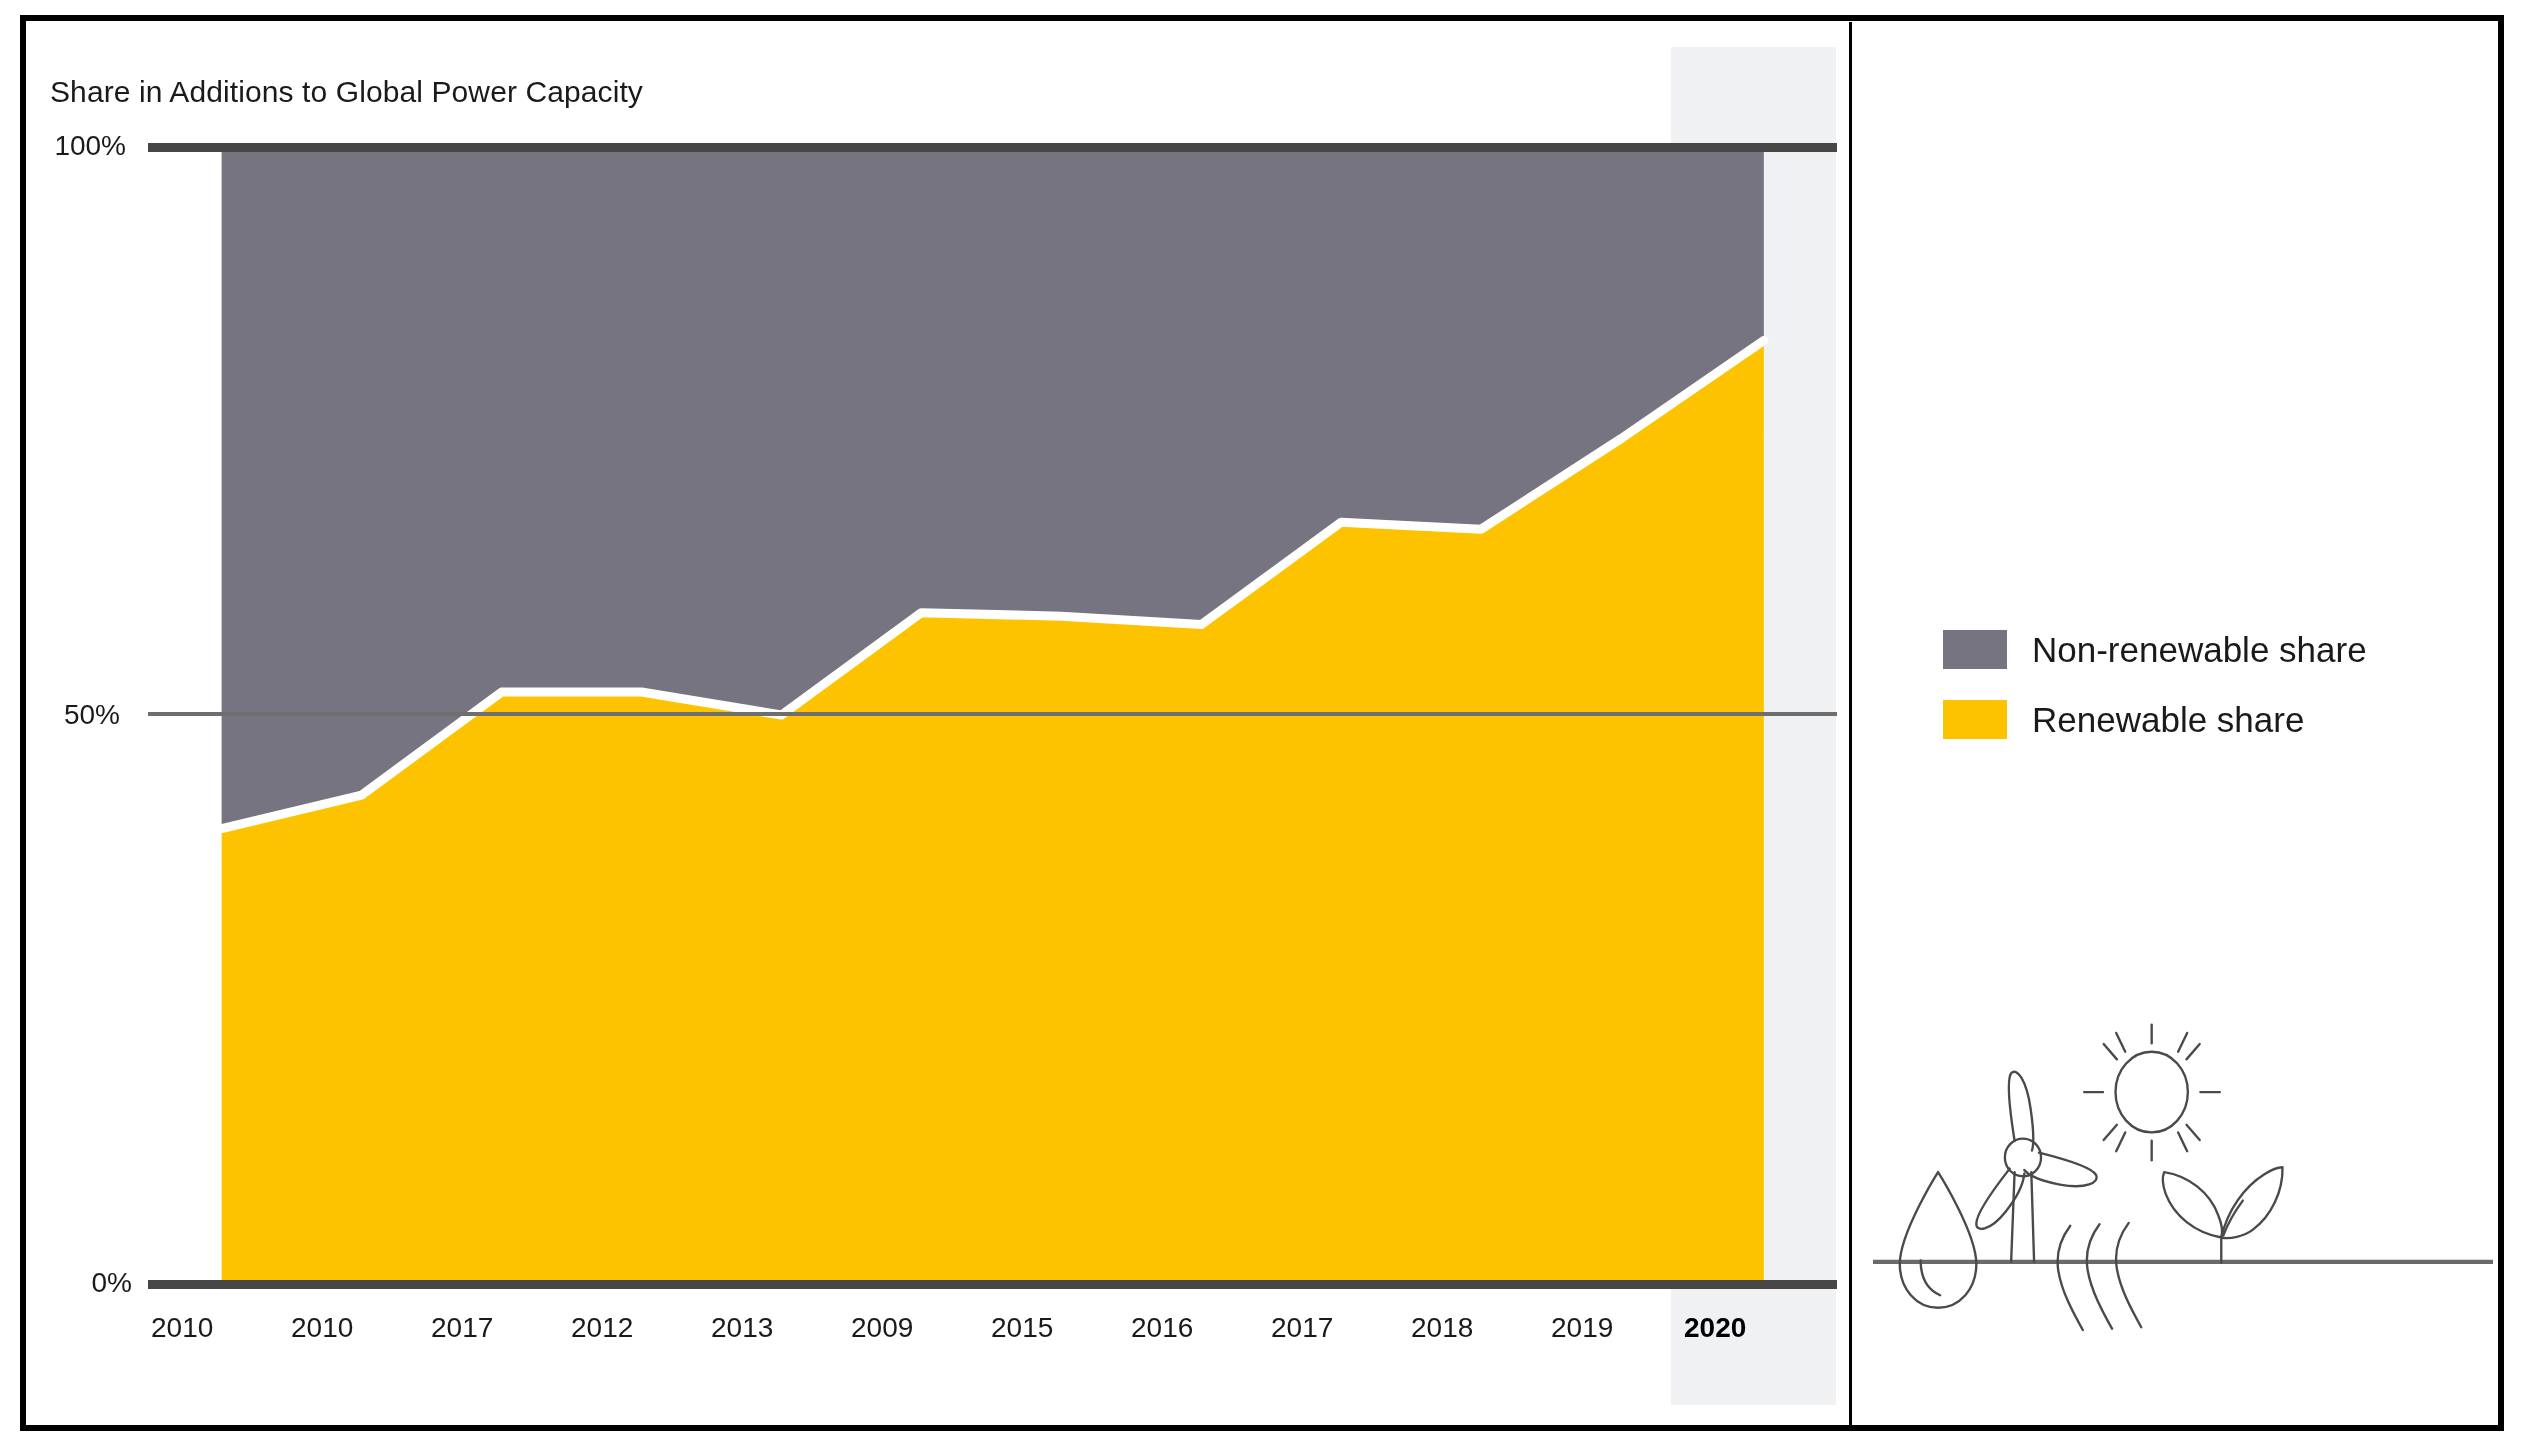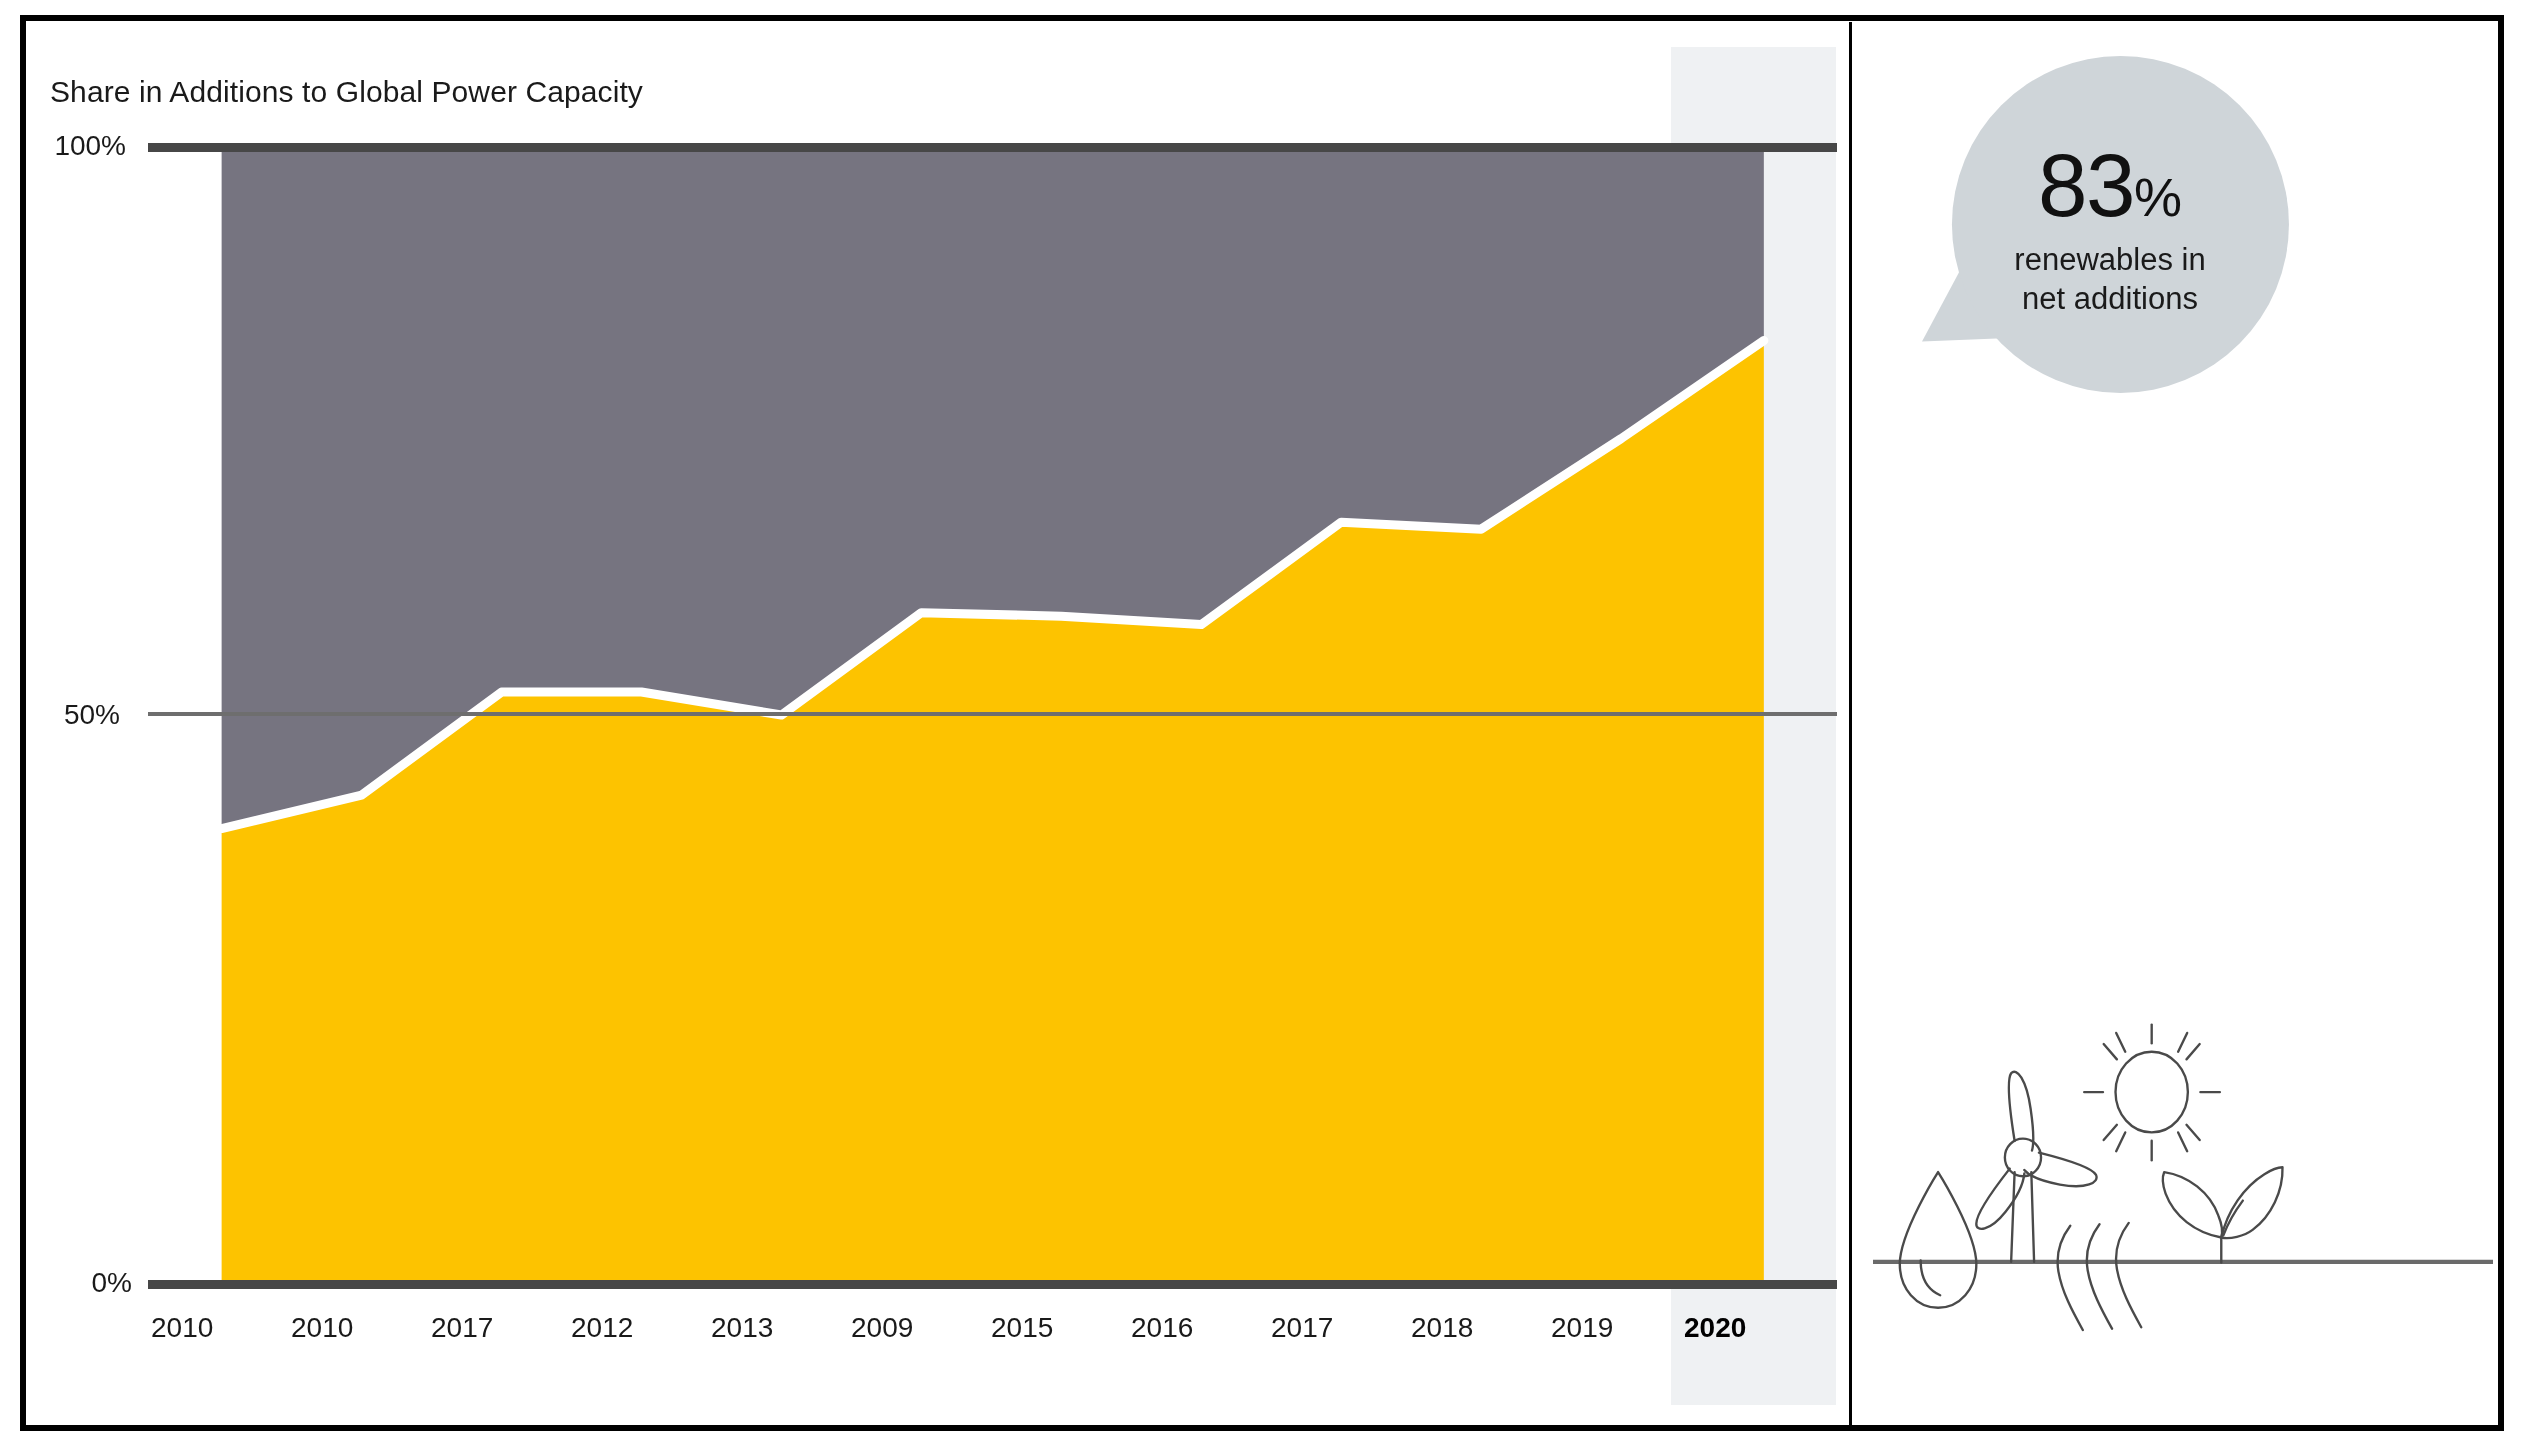--- a/index.html
+++ b/index.html
@@ -253,36 +253,31 @@
       <div class="xtick" style="left:921px">2009</div>
       <div class="xtick" style="left:1061px">2015</div>
       <div class="xtick" style="left:1201px">2016</div>
       <div class="xtick" style="left:1341px">2017</div>
       <div class="xtick" style="left:1481px">2018</div>
       <div class="xtick" style="left:1621px">2019</div>
       <div class="xtick emphasis" style="left:1754px">2020</div>
     </div>
   </div>
 
-  <div class="callout">
-    <svg width="376" height="376" viewBox="0 0 540 540">
-      <path fill="#CFD5D9" d="M 150,150 L 0,430 L 250,420 Z"></path>
-      <circle cx="285" cy="262" r="242" fill="#CFD5D9"></circle>
-    </svg>
-    <div class="callout-text">
-      <div class="callout-big">
-        <span>83</span><span class="pct">%</span>
-      </div>
-      <div class="callout-sub">
-        <div>renewables in</div>
-        <div>net additions</div>
-      </div>
+
+  <div class="legend">
+    <div class="legend-row">
+      <div class="legend-swatch" style="background:#767480"></div>
+      <div class="legend-label">Non-renewable share</div>
+    </div>
+    <div class="legend-row">
+      <div class="legend-swatch" style="background:#FDC300"></div>
+      <div class="legend-label">Renewable share</div>
     </div>
   </div>
-
 
   <div class="illustration">
     <svg width="620" height="334" viewBox="0 0 890 480" fill="none" stroke="#4A4A4A" stroke-width="3.4" stroke-linecap="round" stroke-linejoin="round">
 
       <line x1="0" y1="372" x2="890" y2="372" stroke="#6a6a6a" stroke-width="6"></line>
 
       <g>
         <path d="M 93,243 C 93,243 38,330 38,375 C 38,411 62,438 93,438 C 124,438 148,411 148,375 C 148,330 93,243 93,243 Z"></path>
         <path d="M 68,370 C 68,396 78,412 96,420"></path>
       </g>

